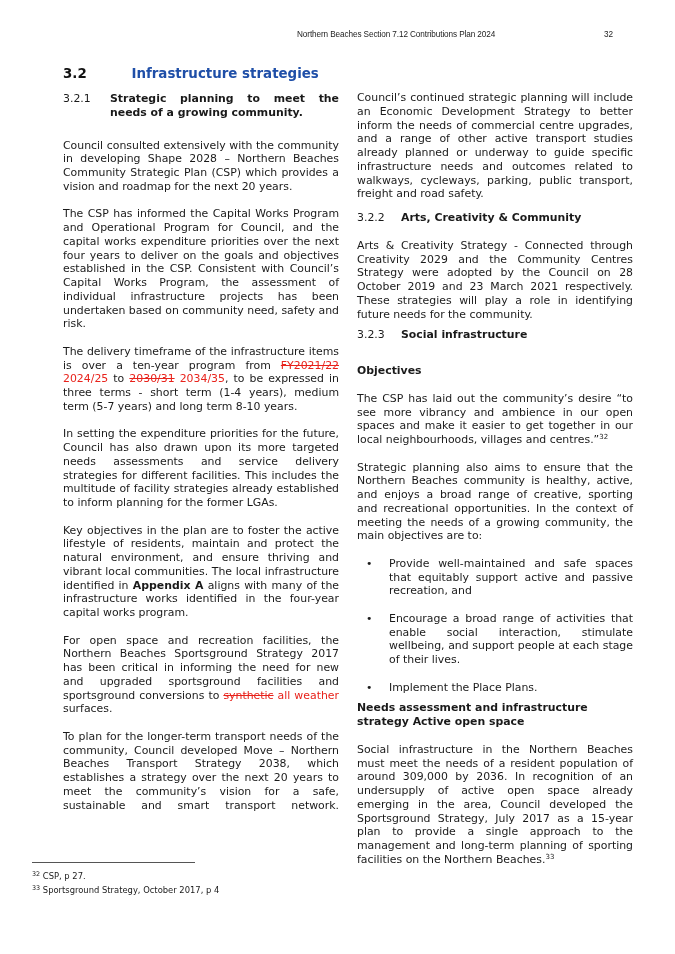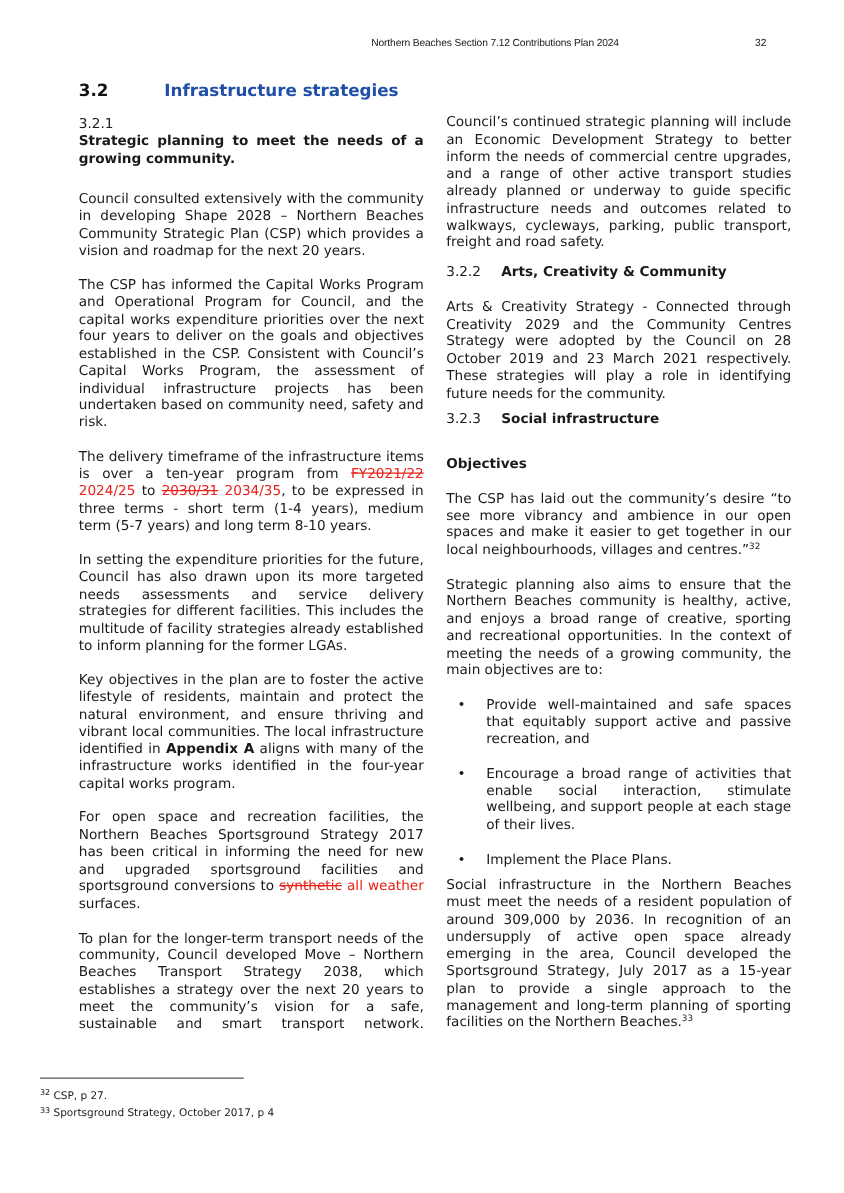--- a/index.html
+++ b/index.html
@@ -27,21 +27,21 @@
          color: #1a1a1a; }
   .col-left  { left: 63px; }
   .col-right { left: 357px; top: 91px; }
 
   .col p { margin: 0 0 13.75px 0; text-align: justify; text-align-last: left; }
   .col p.just-last { text-align-last: justify; }
 
   .sub-head { margin: 0 0 14px 0; display: flex; }
   .sub-head .num { font-weight: normal; min-width: 44px; }
   .sub-head .txt { font-weight: bold; }
-  .sub-head-321 { margin-top: 4px; margin-bottom: 19px; flex-direction: column; }
+  .sub-head-321 { margin-top: 4px; margin-bottom: 19px; }
   .sub-head-321 .num { min-width: 47px; }
   .sub-head-321 .txt { text-align: justify; text-align-last: left; }
 
   .bold-head { font-weight: bold; margin: 0 0 14px 0; }
 
   .del { color: #e8221b; text-decoration: line-through; }
   .ins { color: #e8221b; }
   sup { font-size: 7px; line-height: 0; vertical-align: 4px; }
 
   ul.objectives { list-style: none; margin: 0 0 6px 0; padding: 0; }
@@ -116,20 +116,21 @@
       <li>
         <span class="bullet">•</span>
         <span class="li-text">Encourage a broad range of activities that enable social interaction, stimulate wellbeing, and support people at each stage of their lives.</span>
       </li>
       <li style="margin-bottom:7px">
         <span class="bullet">•</span>
         <span class="li-text">Implement the Place Plans.</span>
       </li>
     </ul>
 
+    <div class="bold-head">Needs assessment and infrastructure strategy Active open space</div>
 
     <p><span>Social infrastructure in the Northern Beaches must meet the needs of a resident population of around 309,000 by 2036. In recognition of an undersupply of active open space already emerging in the area, Council developed the Sportsground Strategy, July 2017 as a 15-year plan to provide a single approach to the management and long-term planning of sporting facilities on the Northern Beaches.</span><sup>33</sup></p>
   </div>
 
   <div class="fn-rule"></div>
   <div class="footnotes">
     <div><sup>32</sup> <span>CSP, p 27.</span></div>
     <div><sup>33</sup> <span>Sportsground Strategy, October 2017, p 4</span></div>
   </div>
 </div>

